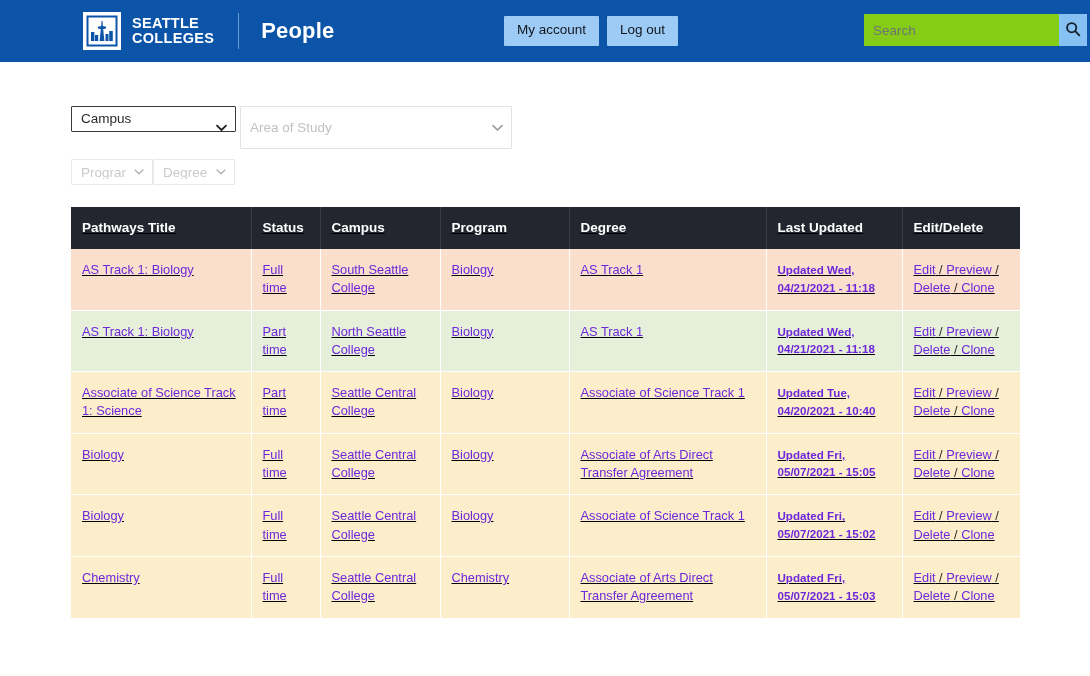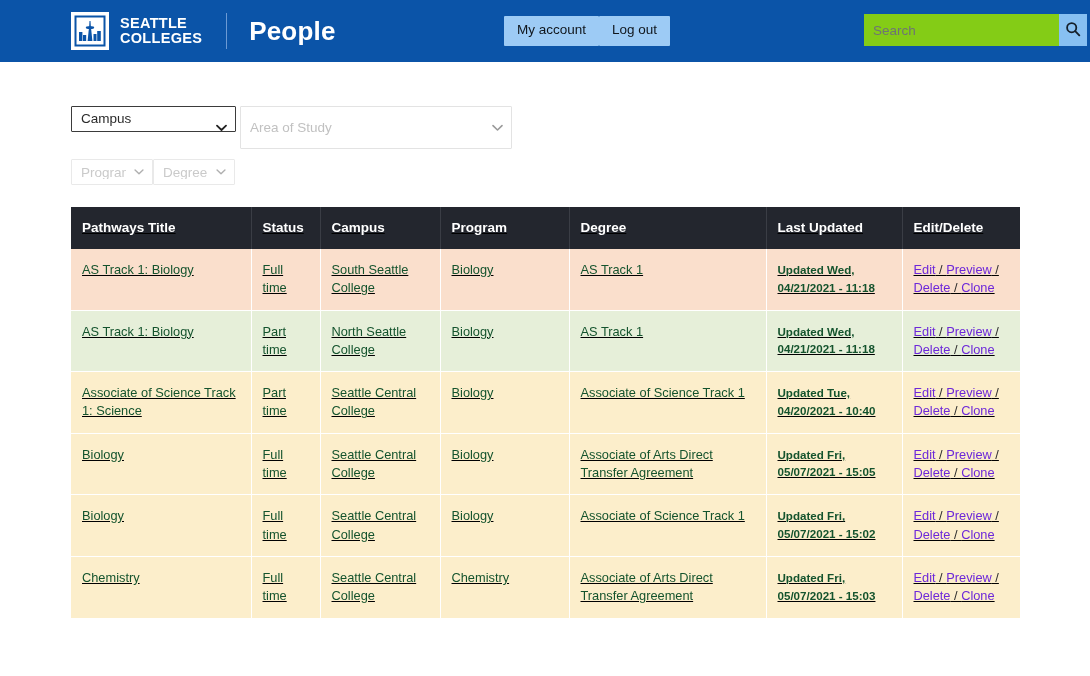--- a/index.html
+++ b/index.html
@@ -11,20 +11,21 @@
     overflow: hidden;
   }
 
   
   .topbar {
     position: relative;
     height: 62px;
     background: #0b54a8;
     display: flex;
     align-items: center;
+    padding-left: 12px;
   }
   .brand {
     display: flex;
     align-items: center;
     margin-left: 71px;
   }
   .logo-mark {
     width: 38px; height: 38px;
     background: #ffffff;
     padding: 3px;
@@ -38,29 +39,29 @@
     line-height: 15px;
     letter-spacing: .3px;
   }
   .brand-divider {
     width: 1px; height: 36px;
     background: #6c9ad4;
     margin: 0 22px 0 24px;
   }
   .app-title {
     color: #ffffff;
-    font-size: 26px;
+    font-size: 22px;
     font-weight: bold;
     letter-spacing: .2px;
   }
 
   .acct-group {
     position: absolute;
     left: 504px; top: 16px;
-    display: flex; 
+    display: flex; gap: 8px;
   }
   .acct-btn {
     background: #9dcbf5;
     color: #10161c;
     border: none;
     font-size: 13.5px;
     font-family: "Liberation Sans", sans-serif;
     padding: 7px 13px 8px;
     cursor: pointer;
     border-radius: 1px;
@@ -151,21 +152,21 @@
     font-weight: bold;
     text-align: left;
     padding: 13px 11px 14px;
     border-right: 1px solid #3a3d45;
     vertical-align: middle;
   }
   thead th:last-child { border-right: none; }
 
   tbody td {
     font-size: 12.8px;
-    color: #14532d;
+    color: #6d28d9;
     padding: 12px 11px 12px;
     vertical-align: top;
     border-right: 1px solid #ffffff;
     border-bottom: 1px solid #ffffff;
     line-height: 1.43;
   }
   tbody td:last-child { border-right: none; }
 
   .r-peach td  { background: #fadfcc; }
   .r-green td  { background: #e6efd9; }

